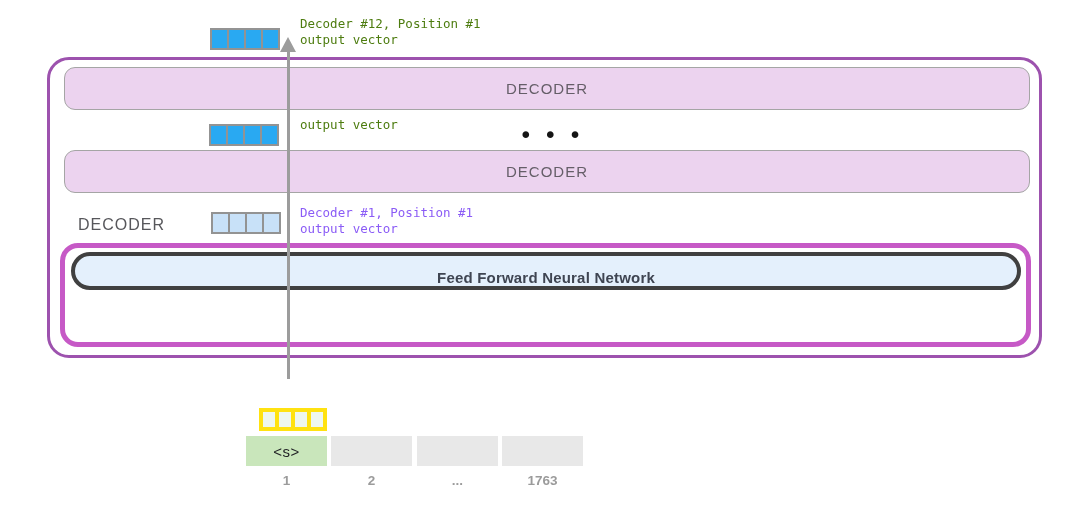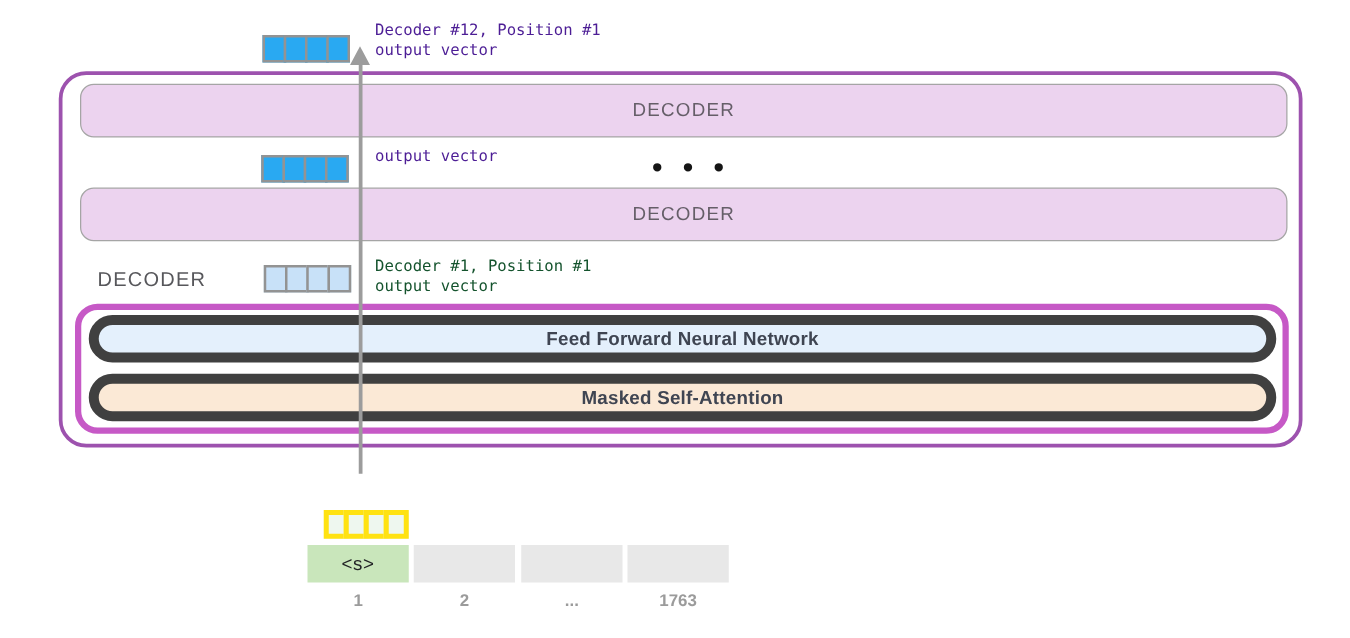--- a/index.html
+++ b/index.html
@@ -19,22 +19,22 @@
   }
   .decoder-bar span{
     color:#655e68;font-size:15px;letter-spacing:1px;
   }
   .inner-box{
     position:absolute;left:60px;top:243px;width:971px;height:104px;
     border:5px solid #c659c6;border-radius:18px;box-sizing:border-box;z-index:2;
   }
   .pill{
     position:absolute;left:71px;width:950px;height:38px;border-radius:19px;
-    border:8px solid #404040;box-sizing:border-box;
-    display:flex;align-items:center;justify-content:center;z-index:3;
+    border:4px solid #404040;box-sizing:border-box;
+    display:flex;align-items:flex-end;justify-content:center;z-index:3;
   }
   .pill span{font-weight:bold;font-size:15px;color:#3f4552;letter-spacing:.2px;}
   .pill-ffnn{top:252px;background:#e4f0fc;}
   .pill-msa{top:299px;background:#fbe9d6;}
   .side-label{
     position:absolute;left:78px;top:216px;color:#57575b;
     font-size:16px;letter-spacing:1px;z-index:2;
   }
   
   .arrow-line{position:absolute;left:287px;top:50px;width:3px;height:329px;background:#9c9c9c;z-index:6;}
@@ -48,24 +48,24 @@
   .vec .sq{width:19px;height:22px;box-sizing:border-box;border:2px solid #939393;margin-left:-2px;}
   .vec .sq:first-child{margin-left:0;}
   .vec-bright .sq{background:#29a9f2;}
   .vec-light .sq{background:#c8e1f8;}
   .vec-yellow .sq{width:20px;height:23px;border:4px solid #ffe211;background:#eef7ef;margin-left:-4px;}
   .vec-yellow .sq:first-child{margin-left:0;}
   
   .mono-lbl{
     position:absolute;left:300px;z-index:5;
     font-family:"DejaVu Sans Mono",monospace;font-size:12.5px;line-height:16px;
-    color:#4c1d95;white-space:nowrap;
+    color:#4d7c0f;white-space:nowrap;
   }
   .mono-lbl span{display:block;}
-  .mono-lbl.light{color:#14532d;}
+  .mono-lbl.light{color:#8b5cf6;}
   .dots{
     position:absolute;left:519px;top:124px;z-index:5;color:#151515;
     font-size:23px;line-height:23px;letter-spacing:11px;font-family:"DejaVu Sans",sans-serif;
   }
   
   .cell{
     position:absolute;top:436px;width:81px;height:30px;background:#e8e8e8;
     display:flex;align-items:center;justify-content:center;z-index:2;
   }
   .cell.green{background:#c9e6bb;}
@@ -124,23 +124,20 @@
   </div>
   <div class="mono-lbl light" style="top:205px;">
     <span>Decoder #1, Position #1</span>
     <span>output vector</span>
   </div>
 
   <div class="inner-box"></div>
   <div class="pill pill-ffnn">
     <span>Feed Forward Neural Network</span>
   </div>
-  <div class="pill pill-msa">
-    <span>Masked Self-Attention</span>
-  </div>
 
   <div class="vec vec-yellow" style="left:259px;top:408px;">
     <div class="sq"></div>
     <div class="sq"></div>
     <div class="sq"></div>
     <div class="sq"></div>
   </div>
 
   <div class="cell green" style="left:246px;">
     <span>&lt;s&gt;</span>

